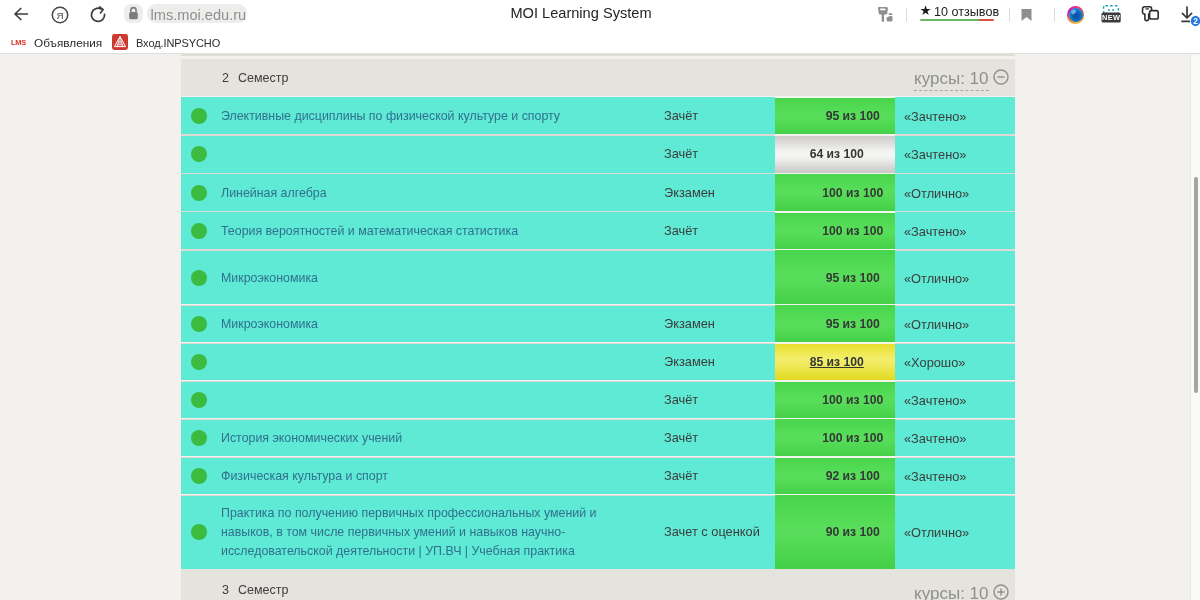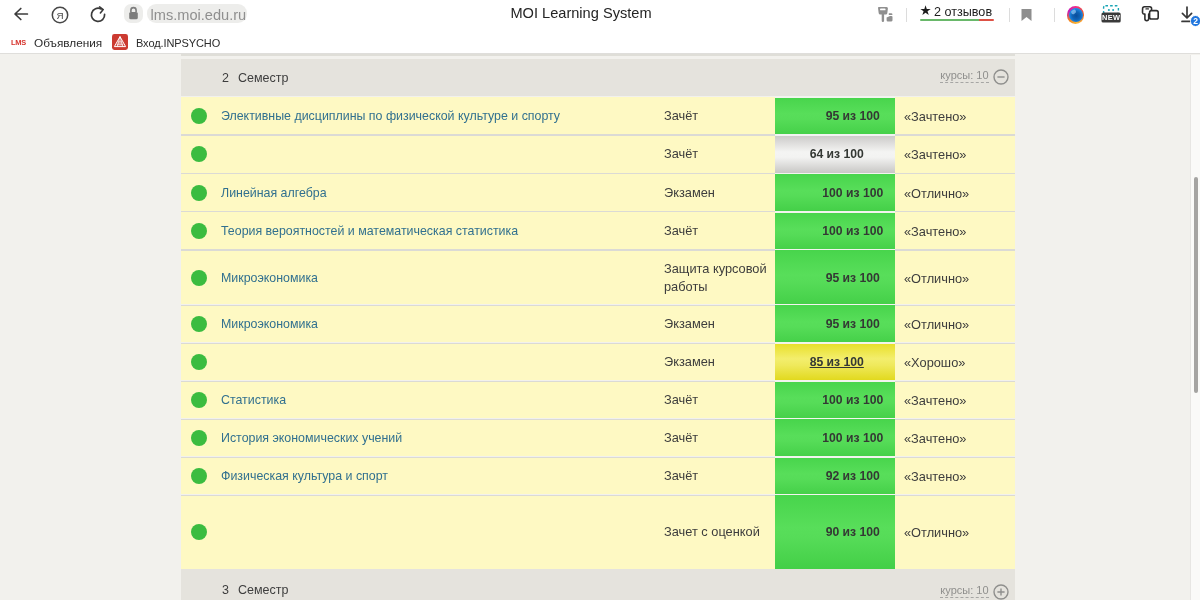--- a/index.html
+++ b/index.html
@@ -10,22 +10,22 @@
   
   #chrome { position:absolute; left:0; top:0; width:1200px; height:54px; background:#ffffff; border-bottom:1px solid #dfdedb; }
   .chip { position:absolute; top:3.6px; height:19.6px; background:#ededeb; border-radius:7px; }
   .sep { position:absolute; top:7.5px; width:1px; height:14px; background:#dcdcdc; }
 
   
   #sliver { position:absolute; left:181px; top:54px; width:833.5px; height:2.2px; background:#dfded8; }
   .hdr { position:absolute; left:181px; width:833.5px; height:37.3px; background:#e5e3dd; }
   .hdr .num  { position:absolute; left:41px; top:12px; font-size:12.5px; color:#3d3d3d; }
   .hdr .name { position:absolute; left:57px; top:12px; font-size:12.5px; color:#3d3d3d; }
-  .hdr .lnk  { position:absolute; font-size:11px; color:#8f8f8d; border-bottom:1px dashed #a6a6a4; padding-bottom:1px; }
-  .row { position:absolute; left:181px; width:833.5px; background:#fef9c3; }
+  .hdr .lnk  { position:absolute; font-size:17px; color:#8f8f8d; border-bottom:1px dashed #a6a6a4; padding-bottom:1px; }
+  .row { position:absolute; left:181px; width:833.5px; background:#5eead4; }
   .rsep { position:absolute; left:181px; width:833.5px; height:1.3px; background:#dbdad5; }
   .dot { position:absolute; left:9.8px; top:50%; margin-top:-8px; width:16px; height:16px; border-radius:50%; background:#3bbc40; }
   .crs { position:absolute; left:40px; top:50%; transform:translateY(-50%); width:435px; font-size:12.4px; line-height:18.7px; color:#31708f; }
   .exm { position:absolute; left:483px; top:50%; transform:translateY(-50%); width:112px; font-size:12.8px; line-height:18px; color:#3d3d3d; }
   .scr { position:absolute; left:594.3px; top:-1.5px; width:119.9px; display:flex; align-items:center; justify-content:center; font-size:12.2px; font-weight:bold; color:#343834; padding-left:3px; }
   .grd { position:absolute; left:723px; top:50%; transform:translateY(-50%); font-size:12.8px; color:#3d3d3d; }
   .green { background:linear-gradient(180deg, #f2f4ef 0px, #f2f4ef 1.5px, #48d54c 1.5px, #58de5a 45%, #56dc58 58%, #43cf47 100%);padding-left:35px; }
   .grey  { background:linear-gradient(180deg, #f2f3f1 0px, #f2f3f1 1.5px, #cbcac8 1.5px, #f4f4f3 45%, #f3f3f2 58%, #c5c4c2 100%); }
   .yell  { background:linear-gradient(180deg, #f4f4e8 0px, #f4f4e8 1.5px, #e8df28 1.5px, #f3ee6d 42%, #efe95c 58%, #e0d716 100%); }
 
@@ -65,21 +65,21 @@
 
   <svg class="abs" style="left:875px; top:5px;" width="20" height="20" viewBox="0 0 20 20">
     <path d="M3.5 2 h8 a1.4 1.4 0 0 1 1.4 1.6 l-0.6 4.6 a1.5 1.5 0 0 1 -1.5 1.3 h-1.7 v6.2 a1.2 1.2 0 0 1 -2.4 0 V9.5 H5.2 a1.5 1.5 0 0 1 -1.5 -1.3 L3.1 3.6 A1.4 1.4 0 0 1 3.5 2 z" fill="#8f8f8f"></path>
     <rect x="5" y="3.6" width="5.6" height="1.7" rx="0.85" fill="#ffffff"></rect>
     <path d="M13.8 8.2 h2.4 a1.2 1.2 0 0 1 1.2 1.2 v0.6 h-3.6 z" fill="#8f8f8f"></path>
     <path d="M11.6 12.6 l3.4 -1.6 h1.4 a1.1 1.1 0 0 1 1.1 1.1 v3.2 a1.1 1.1 0 0 1 -1.1 1.1 h-3.6 a1.2 1.2 0 0 1 -1.2 -1.2 z" fill="#8f8f8f"></path>
   </svg>
   <div class="sep" style="left:905.5px;"></div>
 
   <div class="abs" style="left:919.5px; top:2.2px; font-size:13.5px; color:#1d1d1d;">★</div>
-  <div class="abs" style="left:934px; top:4.6px; font-size:12.6px; color:#1d1d1d;">2 отзывов</div>
+  <div class="abs" style="left:934px; top:4.6px; font-size:12.6px; color:#1d1d1d;">10 отзывов</div>
   <div class="abs" style="left:920px; top:18.8px; width:59px; height:2.5px; background:#69b86a; border-radius:1.2px 0 0 1.2px;"></div>
   <div class="abs" style="left:979px; top:18.8px; width:15.3px; height:2.5px; background:#dd5145; border-radius:0 1.2px 1.2px 0;"></div>
   <div class="sep" style="left:1008.5px;"></div>
 
   <svg class="abs" style="left:1020px; top:8px;" width="13" height="14" viewBox="0 0 13 14">
     <path d="M1.5 1 h10 v12 l-5 -4 l-5 4 z" fill="#8e8e8e"></path>
   </svg>
   <div class="sep" style="left:1054px;"></div>
 
   <div class="abs" style="left:1066.6px; top:6.2px; width:17.8px; height:17.8px; border-radius:50%; background:conic-gradient(from 0deg, #ef2d8d, #f4581f 80deg, #f8912c 120deg, #f9b838 170deg, #f4821f 230deg, #c219b9 300deg, #ef2d8d);"></div>
@@ -155,21 +155,20 @@
   <span class="dot"></span>
   <div class="crs">Теория вероятностей и математическая статистика</div>
   <div class="exm">Зачёт</div>
   <div class="scr green" style="height:39.9px;">100 из 100</div>
   <div class="grd">«Зачтено»</div>
 </div>
 <div class="rsep" style="top:249.3px;"></div>
 <div class="row" style="top:250.7px; height:53.8px;">
   <span class="dot"></span>
   <div class="crs">Микроэкономика</div>
-  <div class="exm">Защита курсовой<br>работы</div>
   <div class="scr green" style="height:56.8px;">95 из 100</div>
   <div class="grd">«Отлично»</div>
 </div>
 <div class="rsep" style="top:304.5px;"></div>
 <div class="row" style="top:305.9px; height:36.6px;">
   <span class="dot"></span>
   <div class="crs">Микроэкономика</div>
   <div class="exm">Экзамен</div>
   <div class="scr green" style="height:39.6px;">95 из 100</div>
   <div class="grd">«Отлично»</div>
@@ -177,21 +176,20 @@
 <div class="rsep" style="top:342.5px;"></div>
 <div class="row" style="top:343.9px; height:36.6px;">
   <span class="dot"></span>
   <div class="exm">Экзамен</div>
   <div class="scr yell" style="height:39.6px;text-decoration:underline;">85 из 100</div>
   <div class="grd">«Хорошо»</div>
 </div>
 <div class="rsep" style="top:380.5px;"></div>
 <div class="row" style="top:381.9px; height:36.6px;">
   <span class="dot"></span>
-  <div class="crs">Статистика</div>
   <div class="exm">Зачёт</div>
   <div class="scr green" style="height:39.6px;">100 из 100</div>
   <div class="grd">«Зачтено»</div>
 </div>
 <div class="rsep" style="top:418.5px;"></div>
 <div class="row" style="top:419.9px; height:36.6px;">
   <span class="dot"></span>
   <div class="crs">История экономических учений</div>
   <div class="exm">Зачёт</div>
   <div class="scr green" style="height:39.6px;">100 из 100</div>
@@ -201,20 +199,21 @@
 <div class="row" style="top:457.9px; height:36.6px;">
   <span class="dot"></span>
   <div class="crs">Физическая культура и спорт</div>
   <div class="exm">Зачёт</div>
   <div class="scr green" style="height:39.6px;">92 из 100</div>
   <div class="grd">«Зачтено»</div>
 </div>
 <div class="rsep" style="top:494.5px;"></div>
 <div class="row" style="top:495.9px; height:73.1px;">
   <span class="dot"></span>
+  <div class="crs">Практика по получению первичных профессиональных умений и<br>навыков, в том числе первичных умений и навыков научно-<br>исследовательской деятельности | УП.ВЧ | Учебная практика</div>
   <div class="exm">Зачет с оценкой</div>
   <div class="scr green" style="height:74.6px;">90 из 100</div>
   <div class="grd">«Отлично»</div>
 </div>
 
 <div class="hdr" style="top:569.2px; height:38px;">
   <span class="num" style="top:13.5px;">3</span>
     <span class="name" style="top:13.5px;">Семестр</span>
   <span class="lnk" style="right:26px; top:15px;">курсы: 10</span>
   <svg class="abs" style="right:5.4px; top:14.5px;" width="16" height="16" viewBox="0 0 16 16">

